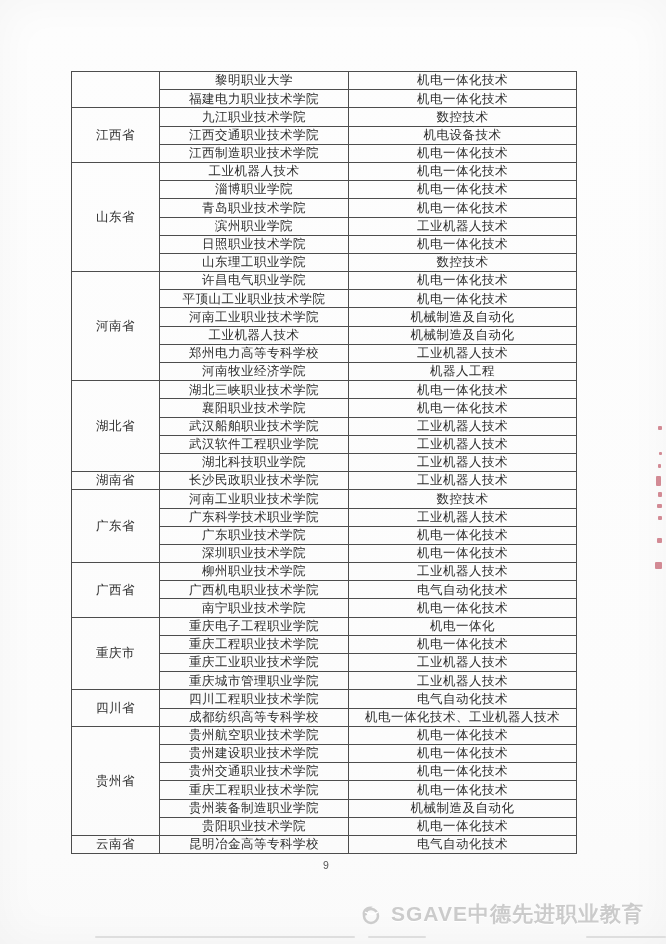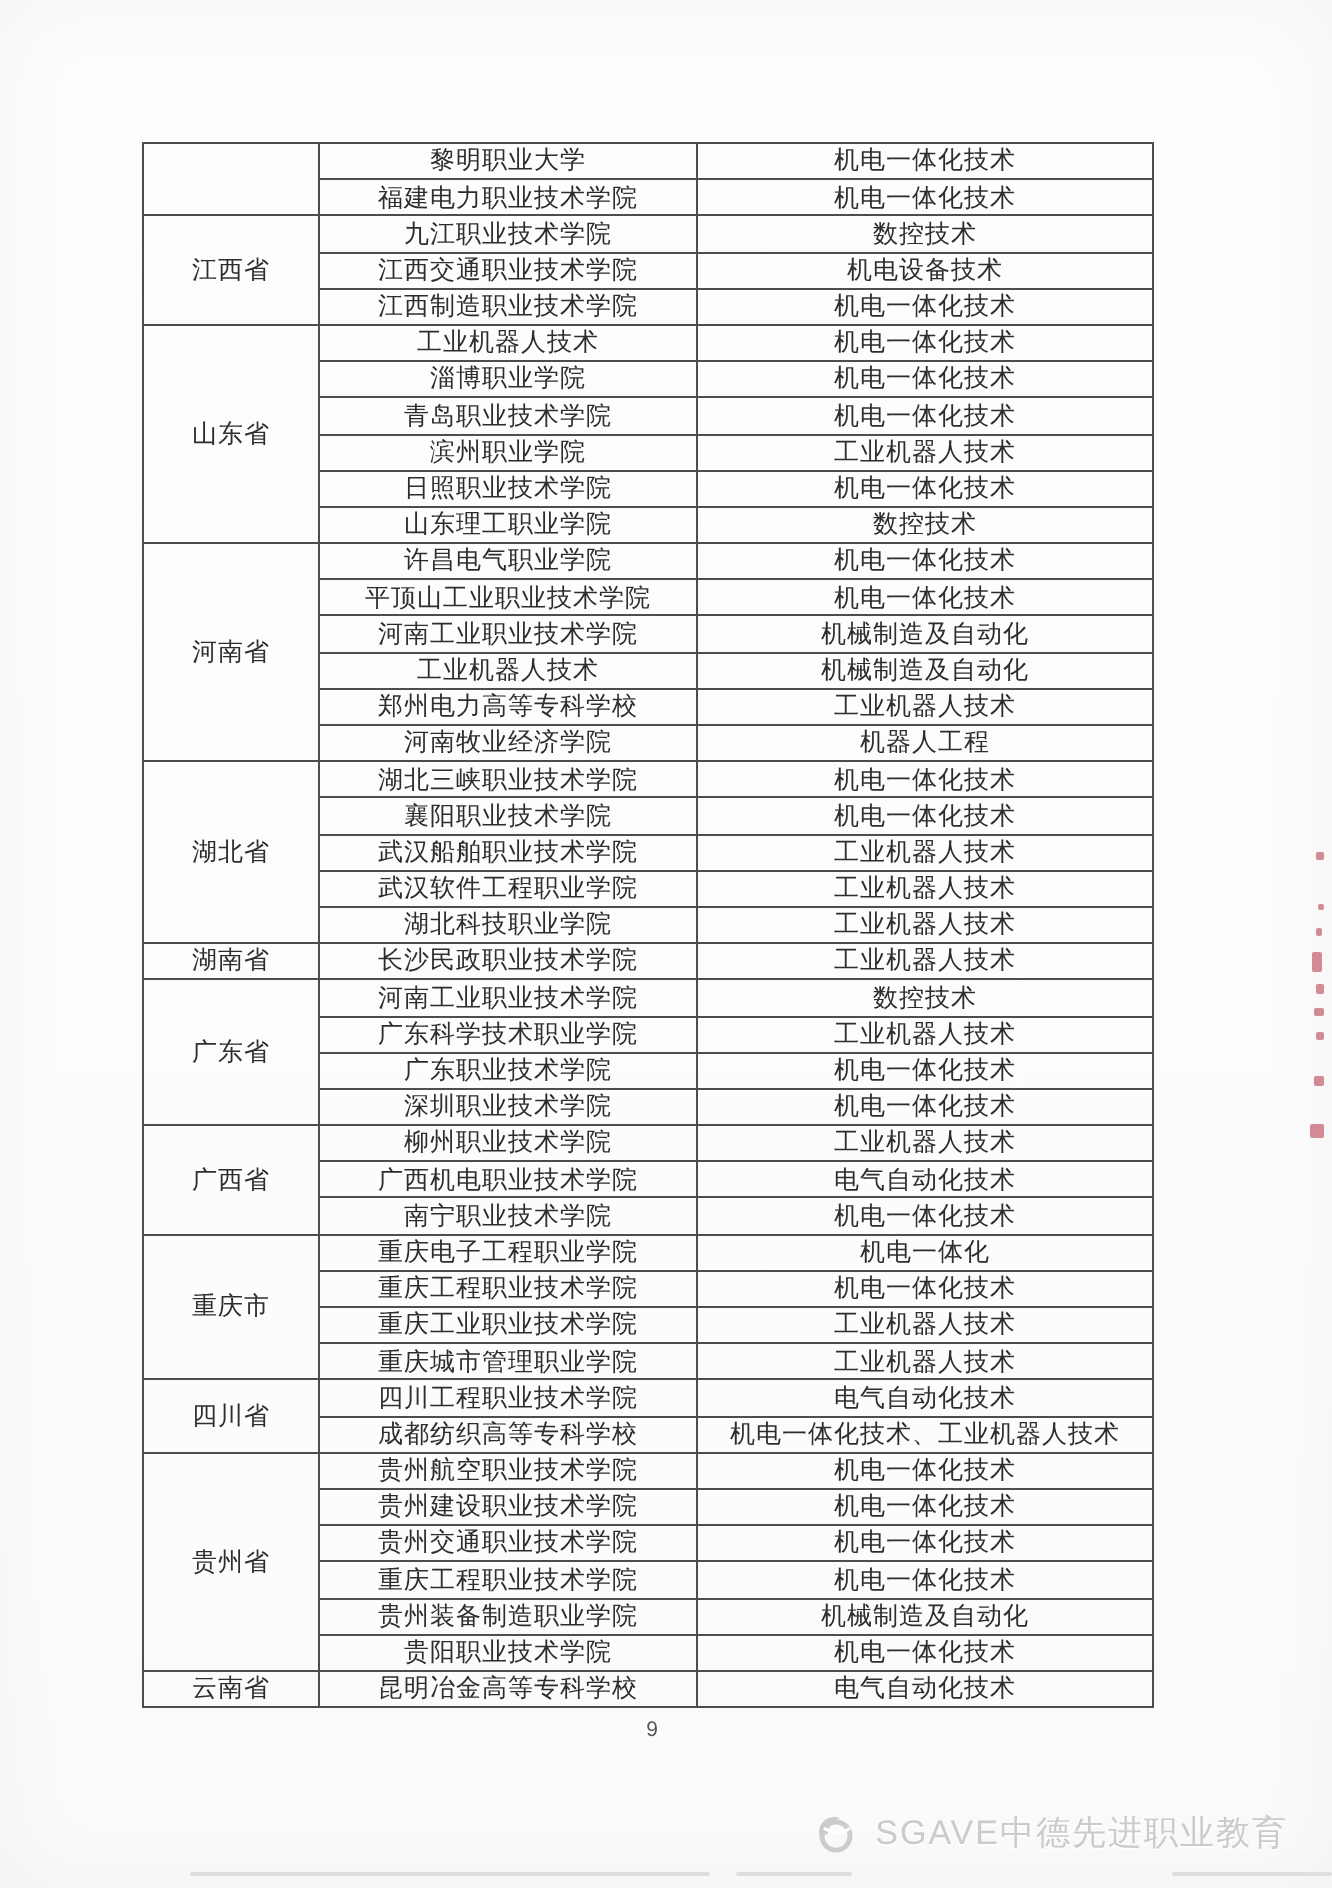--- a/index.html
+++ b/index.html
@@ -43,22 +43,22 @@
     text-align:center;
     font-size:10.5px;color:#555;
     font-family:"Liberation Sans","DejaVu Sans",sans-serif;
   }
   .footer-brand{
     position:absolute;right:22px;bottom:16px;
     display:flex;align-items:center;gap:6px;
     color:#cbcbcb;
     text-shadow:0 1px 0 #ffffff;
     font-family:"Liberation Sans","DejaVu Sans",sans-serif;
-    font-weight:normal;
-    font-size:17px;
+    font-weight:bold;
+    font-size:21px;
     letter-spacing:1px;
     user-select:none;
   }
   .footer-brand svg{display:block;}
   .artifact-line{
     position:absolute;height:2px;background:#dedede;border-radius:1px;
   }
   .line-a{left:95px;top:936px;width:260px;}
   .line-b{left:368px;top:936px;width:58px;}
   .line-c{left:586px;top:936px;width:80px;}

